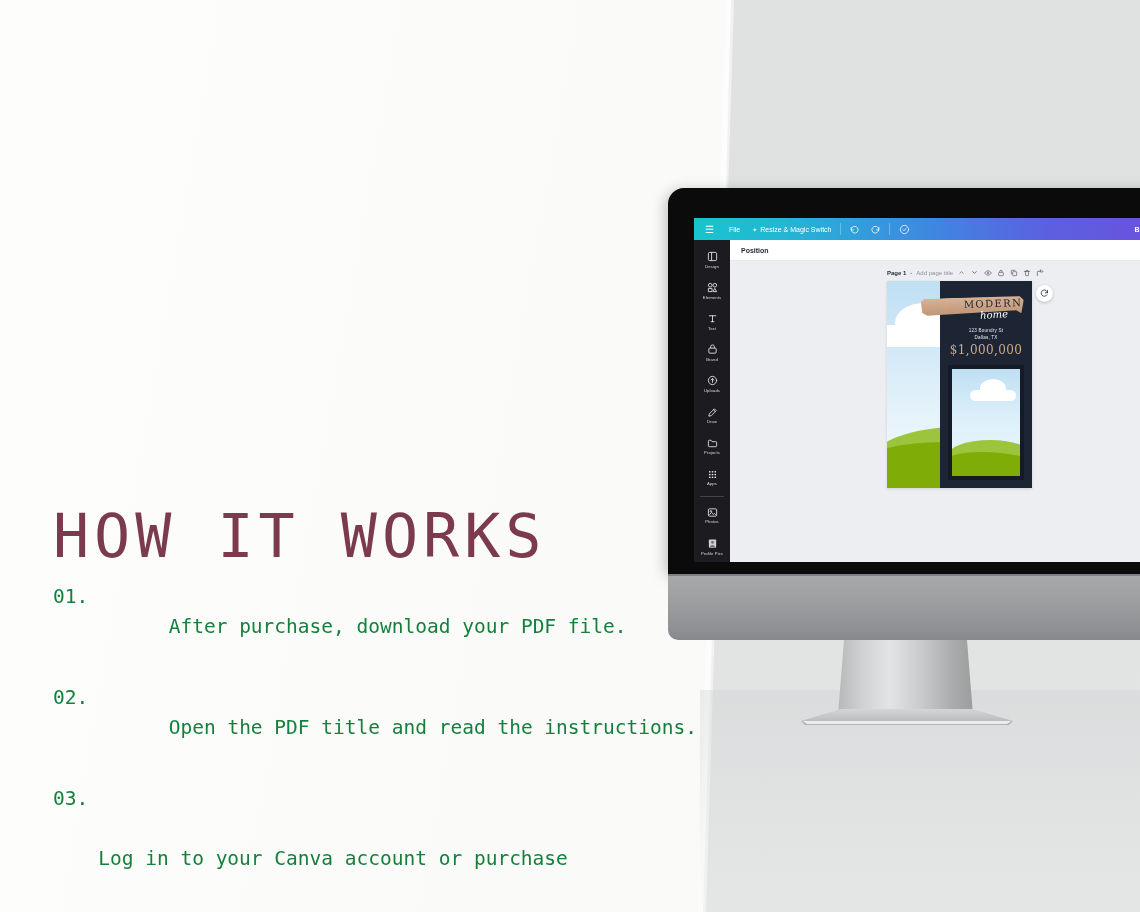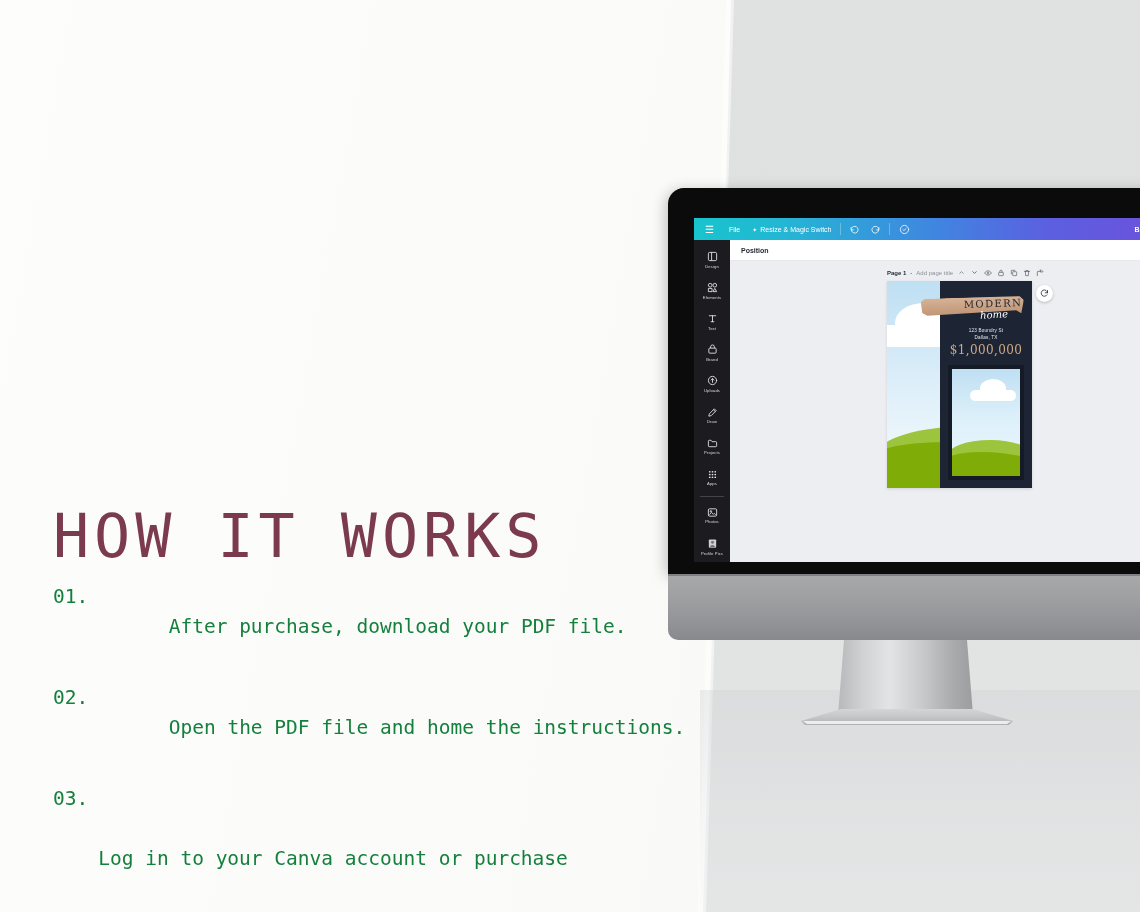--- a/index.html
+++ b/index.html
@@ -411,21 +411,21 @@
   <div class="step">
     <span class="step-num">01.</span>
     <span class="step-lines">
       <span class="step-line">After purchase, download your PDF file.</span>
     </span>
   </div>
 
   <div class="step">
     <span class="step-num">02.</span>
     <span class="step-lines">
-      <span class="step-line">Open the PDF file and home the instructions.</span>
+      <span class="step-line">Open the PDF title and read the instructions.</span>
     </span>
   </div>
 
   <div class="step">
     <span class="step-num">03.</span>
     <span class="step-lines">
       <div class="step-line">Log in to your Canva account or purchase</div>
       
     </span>
   </div>

